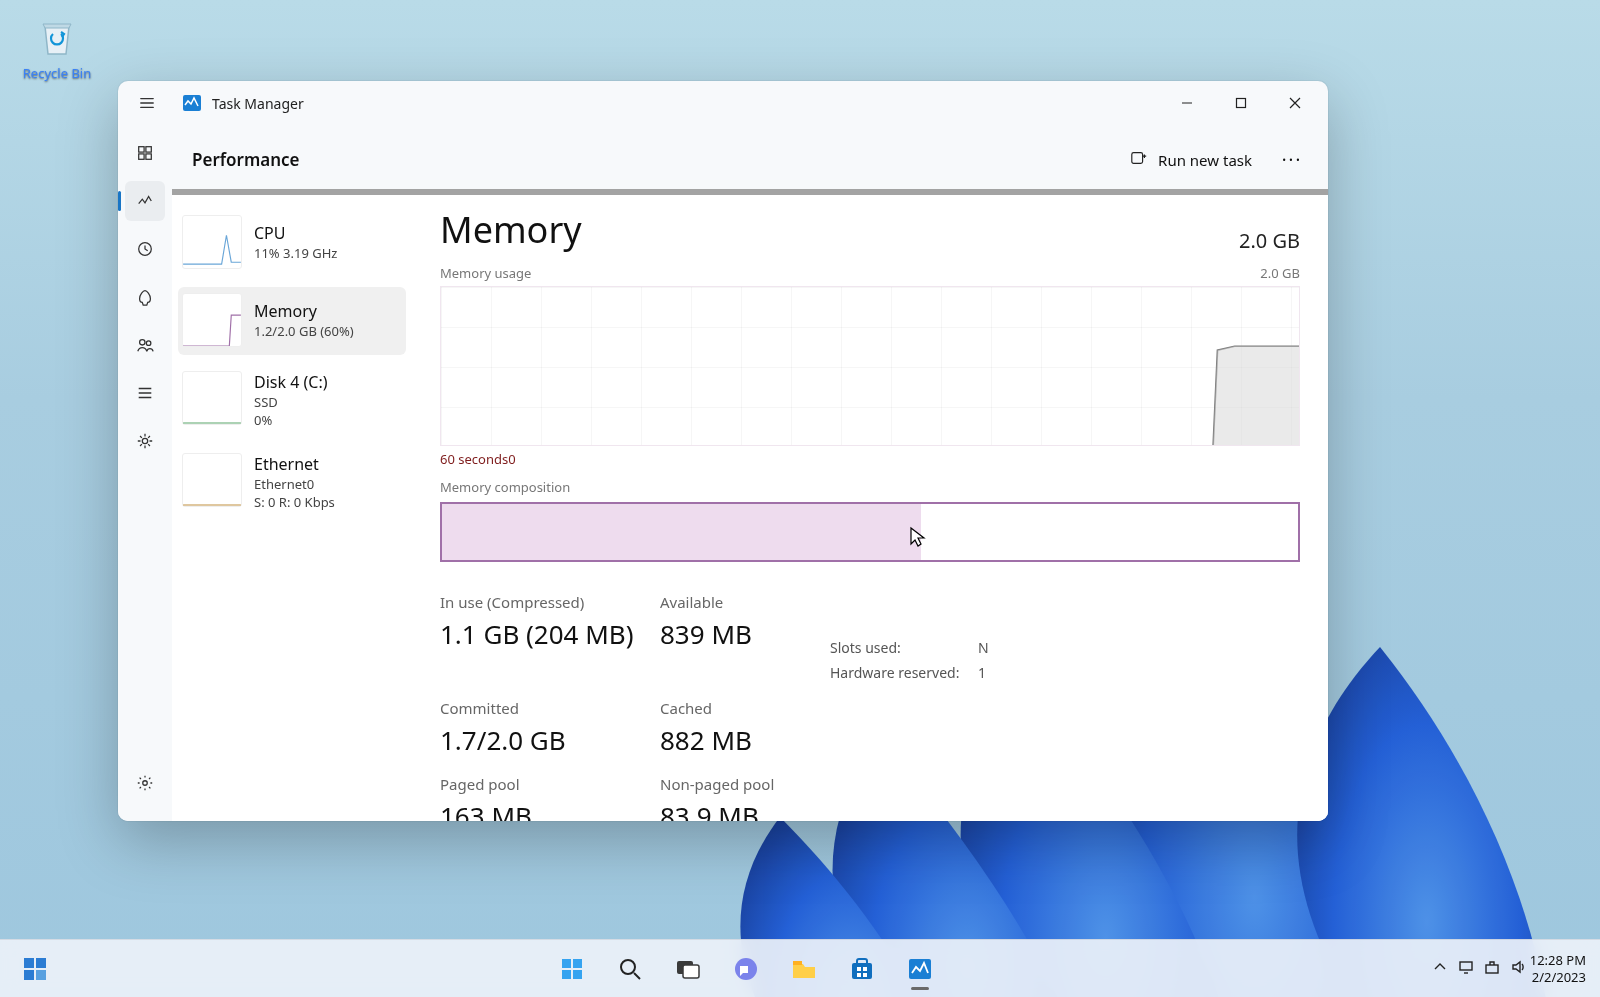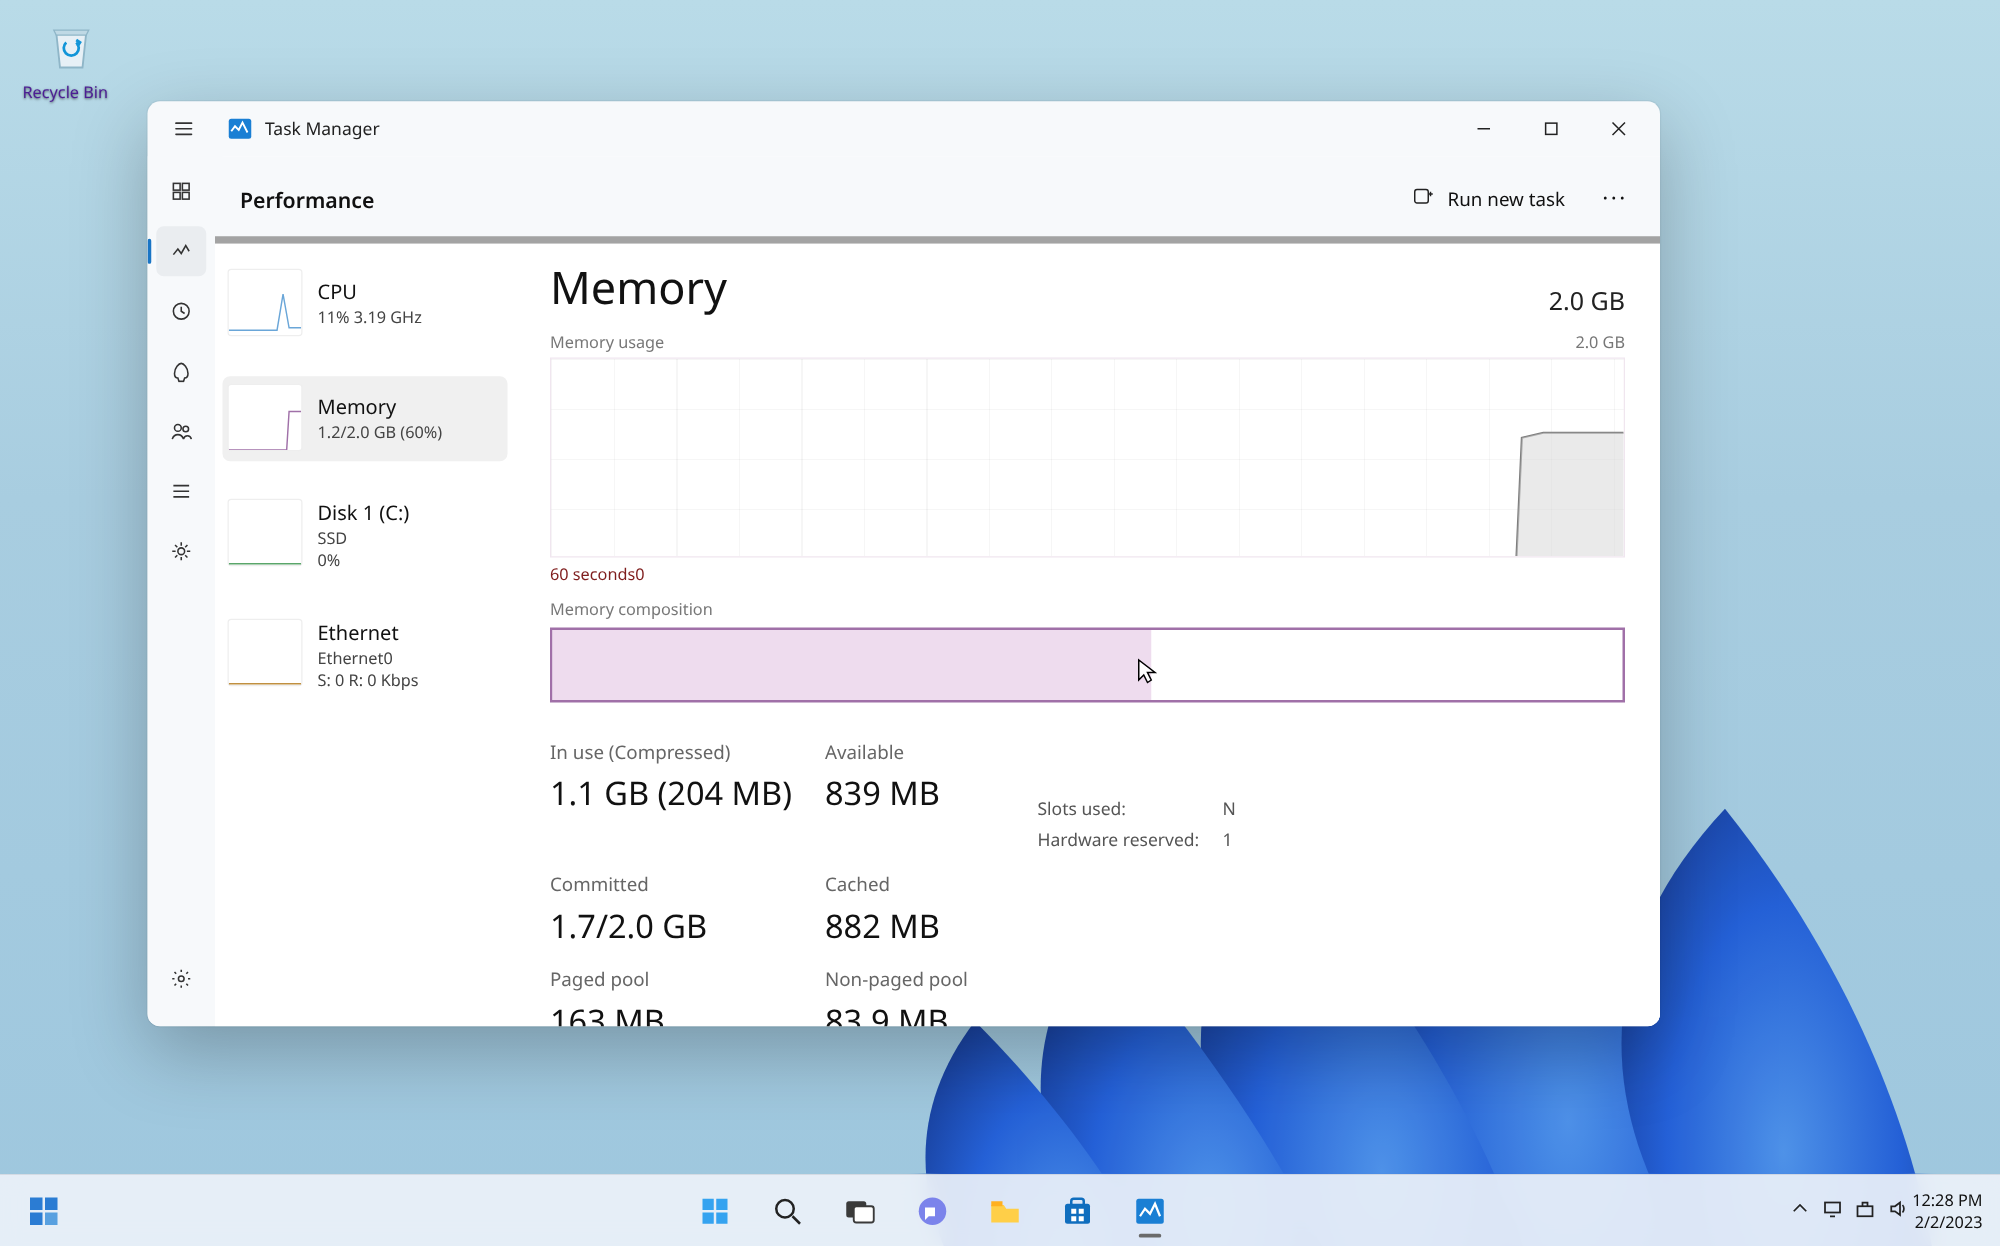--- a/index.html
+++ b/index.html
@@ -12,22 +12,22 @@
   }
   
   .bloom {
     position: absolute; right: -100px; bottom: -200px; width: 1200px; height: 900px;
     pointer-events: none;
   }
   .bloom svg { width: 100%; height: 100%; }
 
   
   .desktop-icon {
-    position: absolute; left: 18px; top: 12px; width: 78px; 
-    color: #4c1d95; font-size: 13px; text-shadow: 0 1px 2px rgba(0,0,0,.6);
+    position: absolute; left: 18px; top: 12px; width: 78px; text-align: center;
+    color: #3b82f6; font-size: 13px; text-shadow: 0 1px 2px rgba(0,0,0,.6);
     cursor: pointer;
   }
   .desktop-icon .bin {
     width: 48px; height: 48px; margin: 0 auto 4px; position: relative;
   }
   .desktop-icon .bin svg { width: 48px; height: 48px; }
 
   
   .window {
     position: absolute; left: 118px; top: 81px; width: 1210px; height: 740px;
@@ -75,21 +75,21 @@
   .content-header .page-title { font-size:17px; font-weight:600;}
   .content-header .header-actions { margin-left:auto; display:flex; align-items:flex-end; gap:18px;}
   .run-task { display:flex; align-items:center; gap:10px; font-size:15px; cursor:pointer; padding:4px 6px; border-radius:4px;}
   .run-task svg { width:18px; height:18px; stroke:#222; fill:none; stroke-width:1.3;}
   .more-btn { width:32px; height:32px; display:flex; align-items:center; justify-content:center; border-radius:4px; cursor:pointer; font-size:18px; letter-spacing:2px;}
 
   .content-main { flex:1; display:flex; min-height:0; background:#fff;}
 
   
   .resource-list {
-    width: 240px; padding: 14px 6px 16px 6px; display:flex; flex-direction:column; gap:24px;
+    width: 240px; padding: 14px 6px 16px 6px; display:flex; flex-direction:column; gap:10px;
   }
   .resource-item {
     display:flex; gap:12px; padding:6px 8px 8px 4px; border-radius:6px; cursor:pointer;
   }
   .resource-item.selected { background:#f0f0f0;}
   .resource-item .mini {
     width:60px; height:54px; border:1px solid #eee; border-radius:3px; background:#fff; position:relative; flex-shrink:0;
   }
   .resource-item .mini svg { width:100%; height:100%;}
   .resource-item .labels { display:flex; flex-direction:column; justify-content:center;}
@@ -326,21 +326,21 @@
             </div>
           </div>
 
           <div class="resource-item">
             <div class="mini">
               <svg viewBox="0 0 60 54">
                   <polyline points="0,53 60,53" fill="none" stroke="#5aa66a" stroke-width="1.2"></polyline>
                 </svg>
             </div>
             <div class="labels">
-              <div class="r-title">Disk 1 (C:)</div>
+              <div class="r-title">Disk 4 (C:)</div>
               <div class="r-sub">SSD</div>
               <div class="r-sub2">0%</div>
             </div>
           </div>
 
           <div class="resource-item">
             <div class="mini">
               <svg viewBox="0 0 60 54">
                   <polyline points="0,53 60,53" fill="none" stroke="#c09040" stroke-width="1.2"></polyline>
                 </svg>

